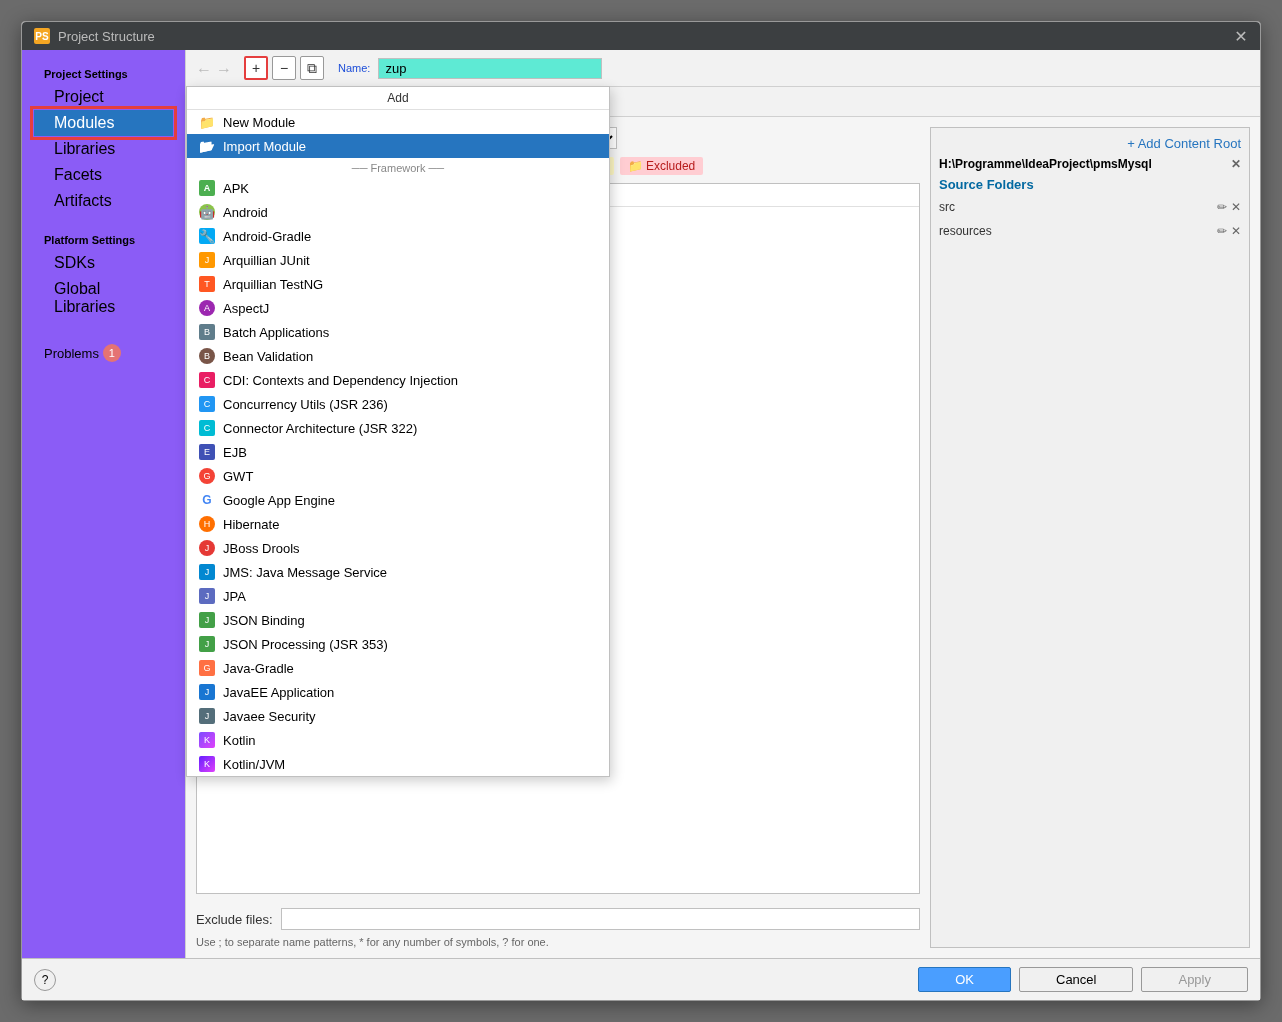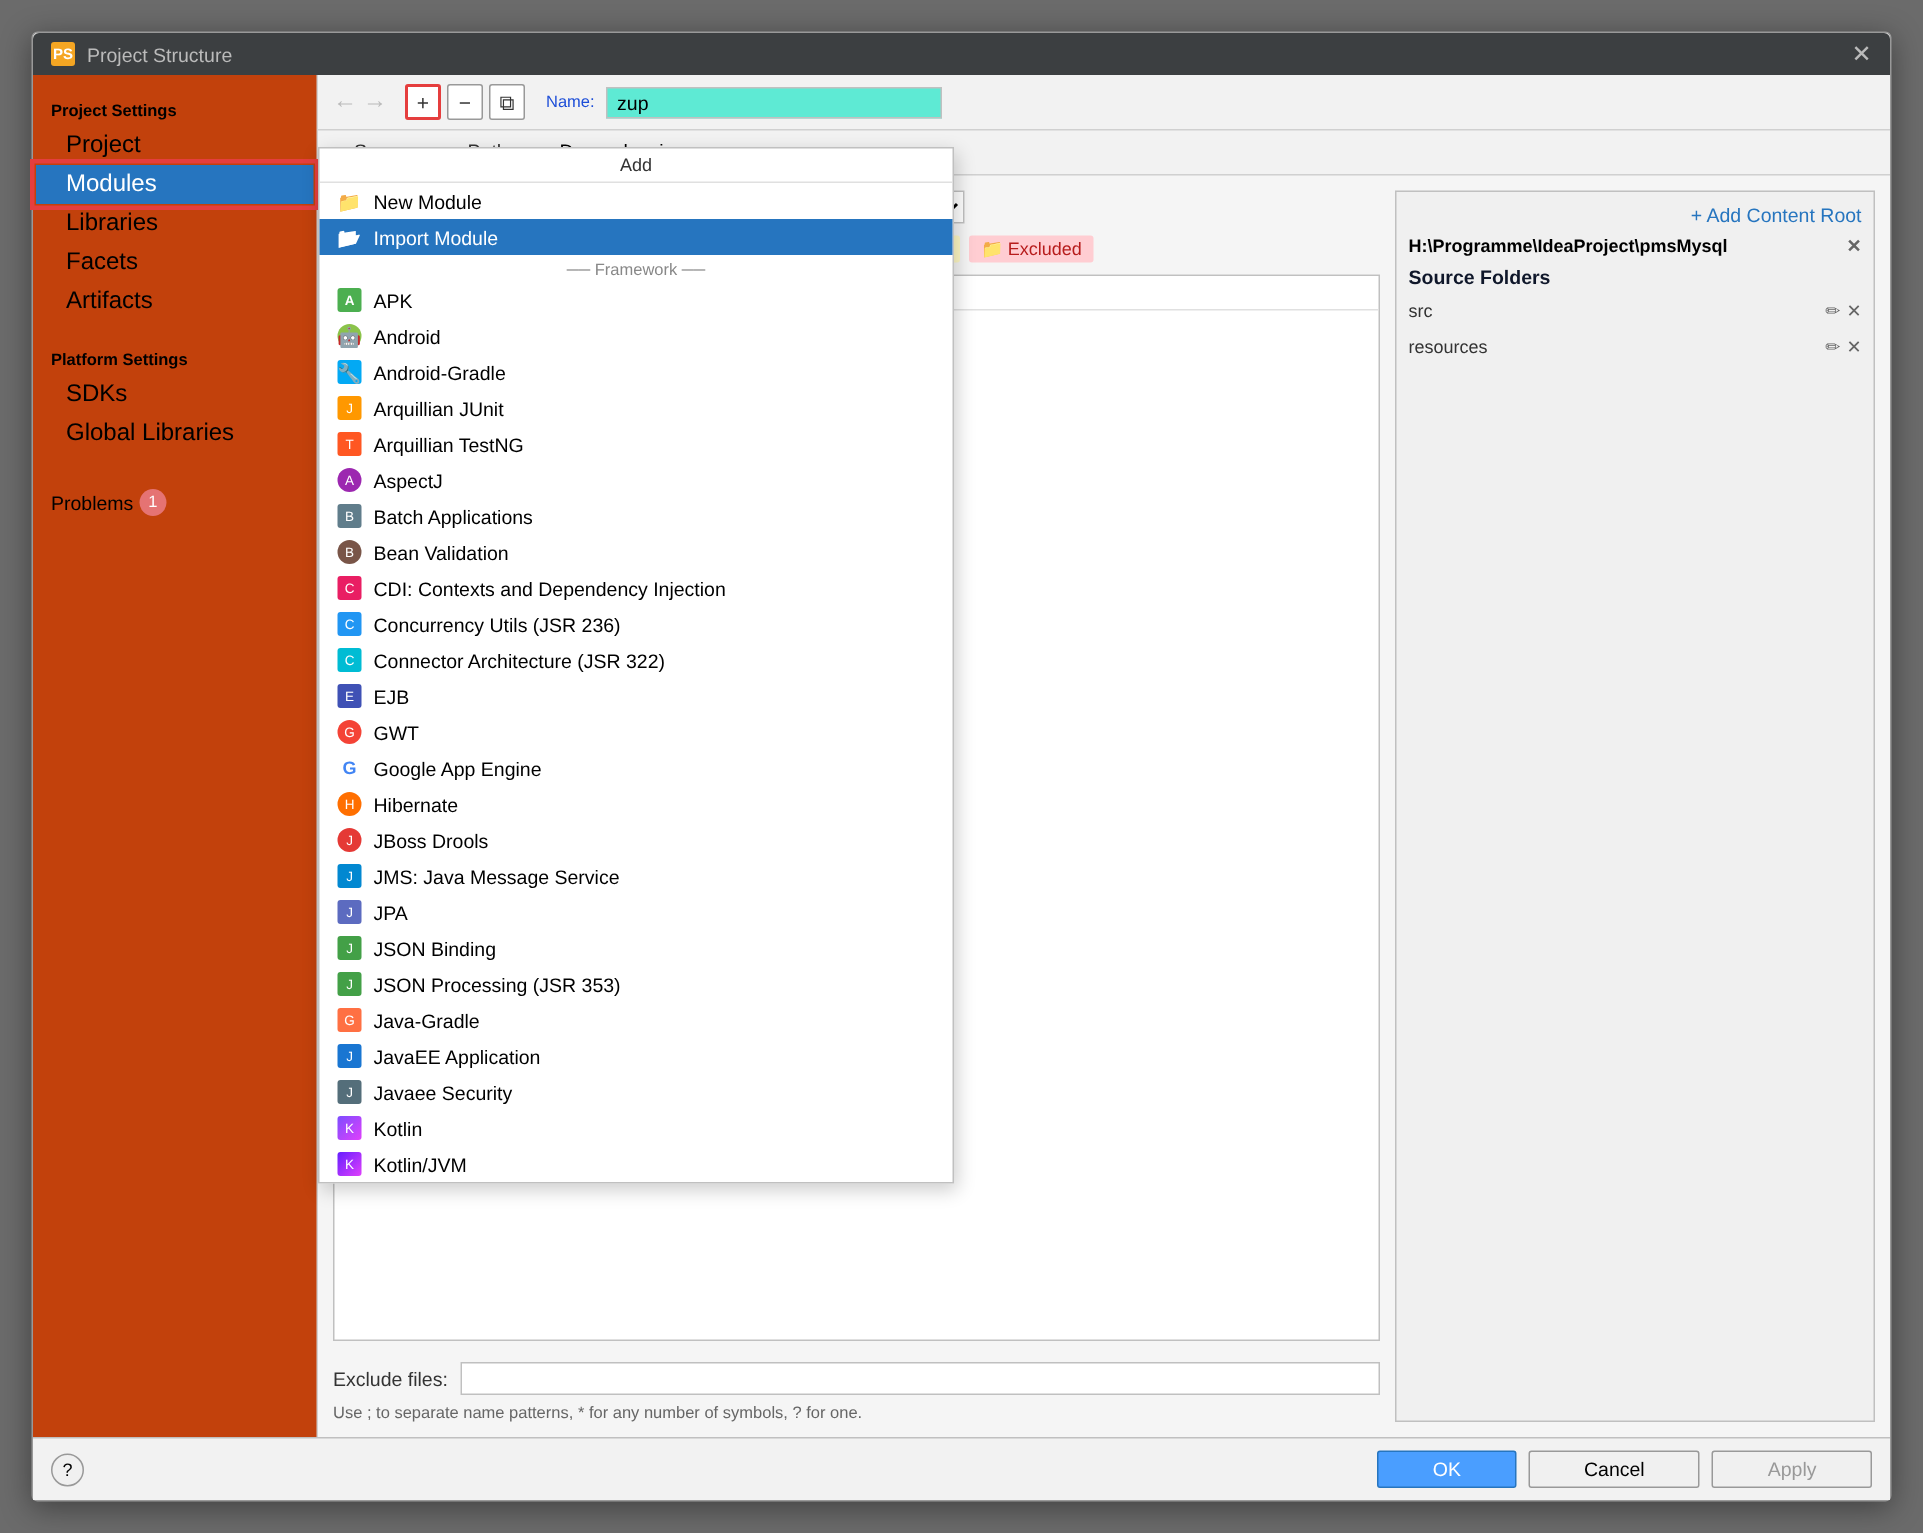--- a/index.html
+++ b/index.html
@@ -52,24 +52,24 @@
       width: 14px; height: 14px;
       background: none; border: none; color: #bbbbbb;
       cursor: pointer; font-size: 16px; line-height: 1;
     }
     .main-content {
       display: flex;
       flex: 1;
     }
     
     .sidebar {
-      width: 190px;
-      background: #c2410c;
+      width: 164px;
+      background: #8b5cf6;
       border-right: 1px solid #d0d0d0;
-      padding: 10px 2px;
+      padding: 10px 12px;
       flex-shrink: 0;
     }
     .sidebar-section-title {
       font-size: 11px;
       font-weight: bold;
       color: #000;
       padding: 8px 10px 4px 10px;
     }
     .sidebar-item {
       padding: 4px 10px 4px 20px;
@@ -218,21 +218,21 @@
     }
     .content-root-path {
       font-size: 12px;
       color: #000;
       font-weight: bold;
       display: flex;
       align-items: center;
       justify-content: space-between;
     }
     .source-folders-title {
-      color: #0f172a;
+      color: #0369a1;
       font-weight: bold;
       font-size: 13px;
     }
     .source-folder-item {
       display: flex;
       align-items: center;
       justify-content: space-between;
       font-size: 12px;
       color: #333;
       padding: 2px 0;
@@ -298,21 +298,21 @@
       border: 1px solid #999;
       background: #f0f0f0;
       cursor: pointer;
       font-size: 12px;
       display: flex; align-items: center; justify-content: center;
       margin-right: auto;
     }
     
     .dropdown-overlay {
       position: absolute;
-      top: 48px;
+      top: 36px;
       left: 0px;
       width: 424px;
       background: #fff;
       border: 1px solid #c0c0c0;
       box-shadow: 2px 4px 12px rgba(0,0,0,0.2);
       z-index: 100;
     }
     .dropdown-section-title {
       text-align: center;
       padding: 4px 0;

